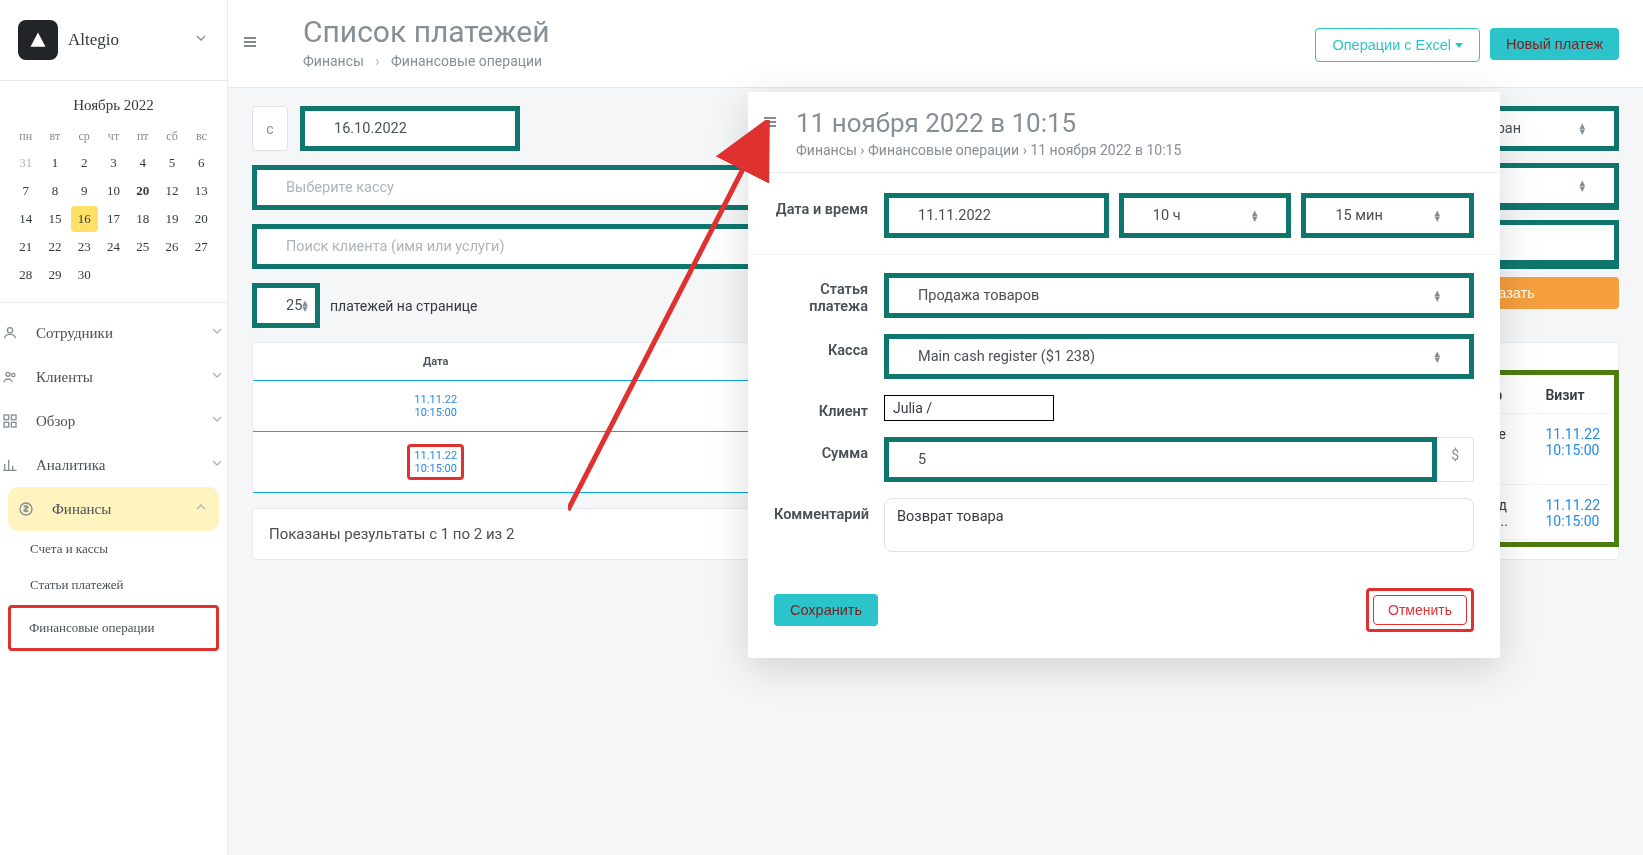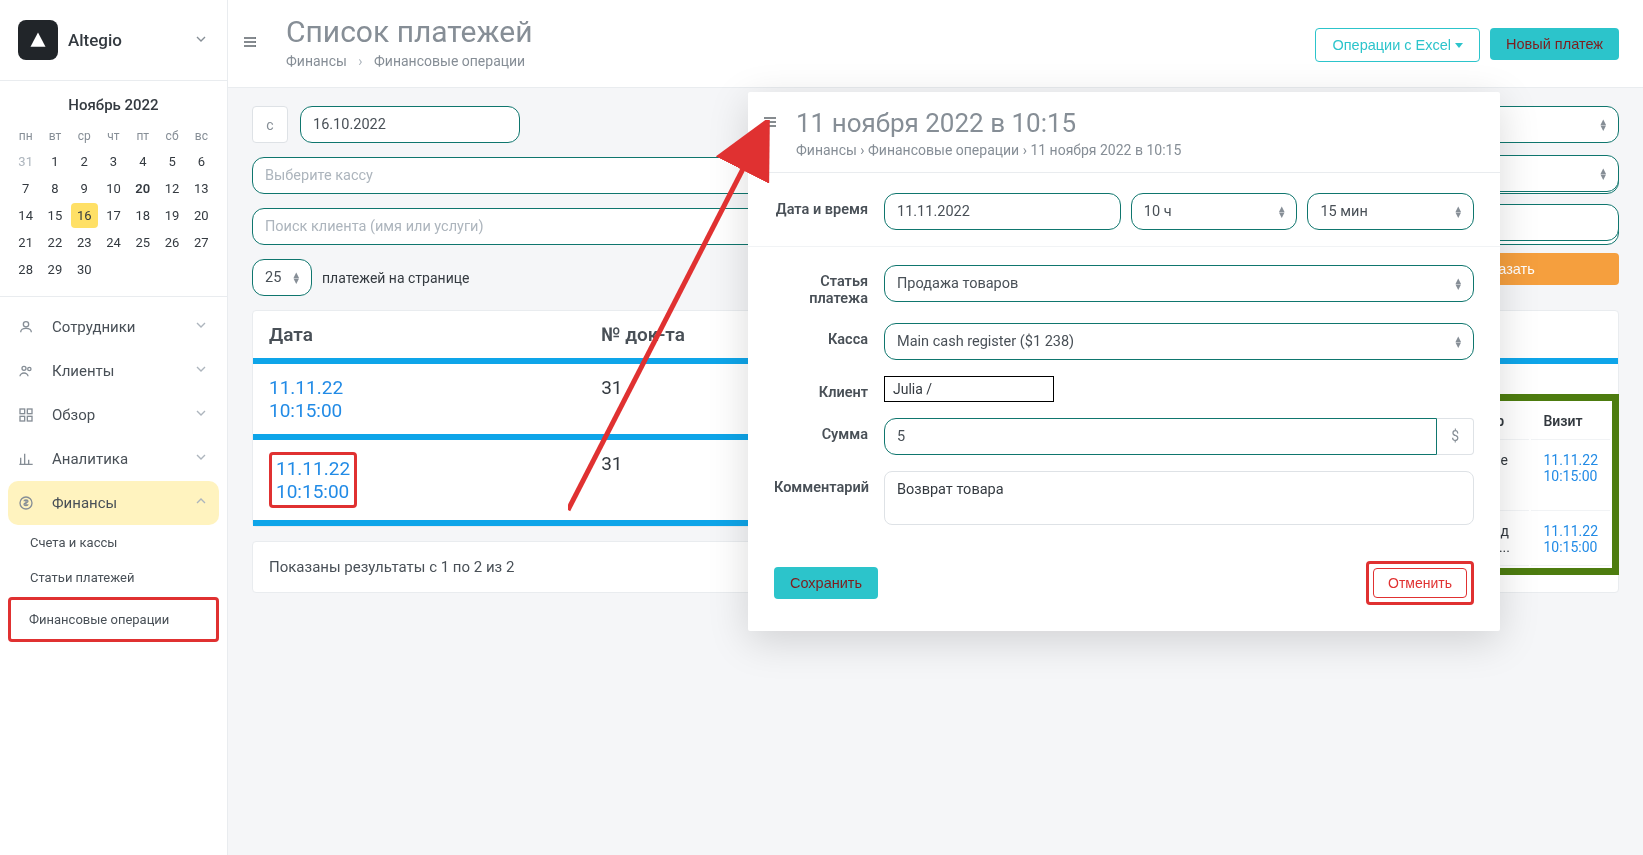--- a/index.html
+++ b/index.html
@@ -1,75 +1,75 @@
 <!DOCTYPE html>
 <html><head>
 <meta charset="utf-8">
 <style>
 * { box-sizing: border-box; margin: 0; padding: 0; }
 body { font-family: -apple-system, BlinkMacSystemFont, "Segoe UI", Roboto, sans-serif; font-size: 14px; color: #343a40; background: #f5f6f8; }
 .app { display: flex; height: 855px; width: 1643px; position: relative; }
 
 
-.sidebar { width: 228px; background: #fff; border-right: 1px solid #e9ecef; display: flex; flex-direction: column; }
+.sidebar { width: 228px; background: #fff; border-right: 1px solid #e9ecef; display: flex; flex-direction: column; font-family: Liberation Serif, serif; }
 .brand { display: flex; align-items: center; padding: 20px 18px; border-bottom: 1px solid #e9ecef; }
 .brand-logo { width: 40px; height: 40px; background: #212529; border-radius: 8px; display: flex; align-items: center; justify-content: center; margin-right: 10px; }
 .brand-logo svg { width: 20px; height: 20px; fill: #fff; }
 .brand-name { font-size: 17px; font-weight: 500; flex: 1; }
 .brand-chevron { color: #868e96; }
 
 .cal-wrap { padding: 14px 12px; border-bottom: 1px solid #e9ecef; }
 .cal-head { display: flex; align-items: center; justify-content: space-between; margin-bottom: 10px; }
 .cal-title { font-size: 15px; font-weight: 500; }
 .cal-nav { color: #868e96; cursor: pointer; padding: 2px 4px; }
 .cal-grid { display: grid; grid-template-columns: repeat(7, 1fr); gap: 2px; text-align: center; }
 .cal-dow { font-size: 12px; color: #868e96; padding: 4px 0; }
 .cal-day { font-size: 13px; padding: 5px 0; cursor: pointer; border-radius: 4px; }
 .cal-day.dim { color: #adb5bd; }
 .cal-day.today { font-weight: 600; }
 .cal-day.sel { background: #ffe066; }
 
 .nav-list { padding: 8px 0; flex: 1; overflow: auto; }
-.nav-item { display: flex; align-items: center; padding: 12px 18px; cursor: pointer; color: #495057; font-size: 15px; }
+.nav-item { display: flex; align-items: center; padding: 12px 2px; cursor: pointer; color: #495057; font-size: 15px; }
 .nav-item .ico { width: 22px; margin-right: 12px; color: #868e96; display: flex; align-items: center; }
 .nav-item .chev { margin-left: auto; color: #adb5bd; }
 .nav-item.active { background: #fff3bf; border-radius: 10px; margin: 0 8px; padding: 12px 10px; }
 .nav-sub { padding: 10px 18px 10px 30px; cursor: pointer; font-size: 13px; color: #495057; }
 .nav-sub.active { border: 3px solid #e03131; border-radius: 4px; margin: 2px 8px; padding: 12px 18px; font-weight: 400; }
 
 
 .main { flex: 1; display: flex; flex-direction: column; position: relative; }
-.topbar { display: flex; align-items: center; padding: 14px 24px 18px 14px; border-bottom: 1px solid #e9ecef; background: #fff; }
+.topbar { display: flex; align-items: center; padding: 14px 24px 18px 14px; border-bottom: 1px solid #e9ecef; background: #fff; gap: 17px; }
 .burger { width: 26px; color: #495057; cursor: pointer; margin-right: 18px; margin-top: 4px; }
 .page-title { font-size: 30px; color: #868e96; font-weight: 400; }
 .breadcrumb { font-size: 14px; color: #868e96; margin-top: 4px; }
 .breadcrumb .sep { margin: 0 8px; color: #adb5bd; }
 .top-actions { margin-left: auto; display: flex; gap: 10px; align-items: flex-start; margin-top: 6px; }
 .btn { padding: 8px 16px; border-radius: 4px; font-size: 14.5px; cursor: pointer; border: none; }
 .btn-outline-teal { background: #fff; border: 1px solid #2cc4cb; color: #2cc4cb; }
 .btn-teal { background: #2cc4cb; color: #7f1d1d; }
 .btn-orange { background: #f59f3e; color: #fff; width: 100%; }
 .btn-danger-outline { background: #fff; border: 1px solid #e03131; color: #e03131; padding: 6px 14px; font-size: 14px; }
 
 
 .content { padding: 18px 24px; display: flex; flex-direction: column; gap: 14px; }
 .filter-row { display: flex; gap: 12px; align-items: stretch; }
 .filter-row > * { flex: 1; }
-.input, .select { border: 1px solid #0f766e; border-radius: 12px; padding: 9px 12px; font-size: 14.5px; color: #495057; background: #fff; }
+.input, .select { border: 5px solid #0f766e; border-radius: 0; padding: 9px 29px; font-size: 14.5px; color: #495057; background: #fff; }
 .select { display: flex; justify-content: space-between; align-items: center; }
 .prefix-box { flex: 0 0 36px; display: flex; align-items: center; justify-content: center; border: 1px solid #dee2e6; border-radius: 4px; background: #fff; color: #868e96; }
 .date-input { flex: 0 0 220px; }
 .muted { color: #adb5bd; }
 .page-size-row { display: flex; align-items: center; gap: 10px; }
 .page-size-select { width: 60px; }
 
 
 .card { background: #fff; border: 1px solid #e9ecef; border-radius: 4px; }
 .tbl { width: 100%; border-collapse: collapse; }
-.tbl th, .tbl td { padding: 12px 16px; text-align: left; border-bottom: 6px solid #0ea5e9; font-size: 19px; vertical-align: top; }
+.tbl th, .tbl td { padding: 12px 16px; text-align: center; border-bottom: 1px solid #0ea5e9; font-size: 11px; vertical-align: top; }
 .tbl th { font-weight: 600; color: #495057; }
 .link { color: #228be6; }
 .cell-box { border: 3px solid #e03131; border-radius: 4px; padding: 2px 4px; display: inline-block; }
 .pager-text { padding: 16px; color: #495057; font-size: 15px; }
 
 
 .modal { position: absolute; left: 520px; top: 92px; width: 752px; background: #fff; box-shadow: 0 10px 40px rgba(0,0,0,.15); border-radius: 2px; z-index: 50; }
 .modal-head { display: flex; padding: 16px 20px 14px 14px; border-bottom: 1px solid #e9ecef; }
 .modal-burger { color: #495057; margin-right: 18px; margin-top: 6px; }
 .modal-title { font-size: 26px; color: #868e96; font-weight: 400; }
@@ -86,21 +86,21 @@
 .sum-suffix { border: 1px solid #dee2e6; border-left: none; border-radius: 0 4px 4px 0; padding: 9px 14px; color: #868e96; }
 .textarea { border: 1px solid #dee2e6; border-radius: 8px; padding: 9px 12px; font-size: 14.5px; width: 100%; min-height: 54px; resize: both; }
 .modal-actions { display: flex; justify-content: space-between; align-items: center; padding: 0 26px 26px; }
 .cancel-frame { border: 3px solid #e03131; border-radius: 4px; padding: 4px; }
 
 
 .right-peek { position: absolute; right: 24px; top: 106px; width: 230px; display: flex; flex-direction: column; gap: 12px; z-index: 40; }
 .right-peek .select { width: 100%; }
 .right-peek .input { width: 100%; }
 
-.right-table-peek { position: absolute; right: 24px; top: 394px; width: 224px; background: #fff; border: 7px solid #4d7c0f; z-index: 40; }
+.right-table-peek { position: absolute; right: 24px; top: 370px; width: 224px; background: #fff; border: 5px solid #4d7c0f; z-index: 40; }
 .right-table-peek th, .right-table-peek td { padding: 10px 12px; font-size: 14px; border-bottom: 1px solid #f1f3f5; text-align: left; vertical-align: top; }
 .right-table-peek th { font-weight: 600; }
 
 
 .arrow { position: absolute; left: 340px; top: 120px; z-index: 60; pointer-events: none; }
 
 .ico svg, .chev svg, .burger svg, .modal-burger svg, .brand-chevron svg { width: 16px; height: 16px; stroke: currentColor; fill: none; stroke-width: 2; }
 .caret { display: inline-block; width: 0; height: 0; border-left: 4px solid transparent; border-right: 4px solid transparent; border-top: 5px solid currentColor; vertical-align: middle; margin-left: 4px; }
 .udcaret { font-size: 11px; color: #868e96; line-height: 6px; display: flex; flex-direction: column; }
 </style>

